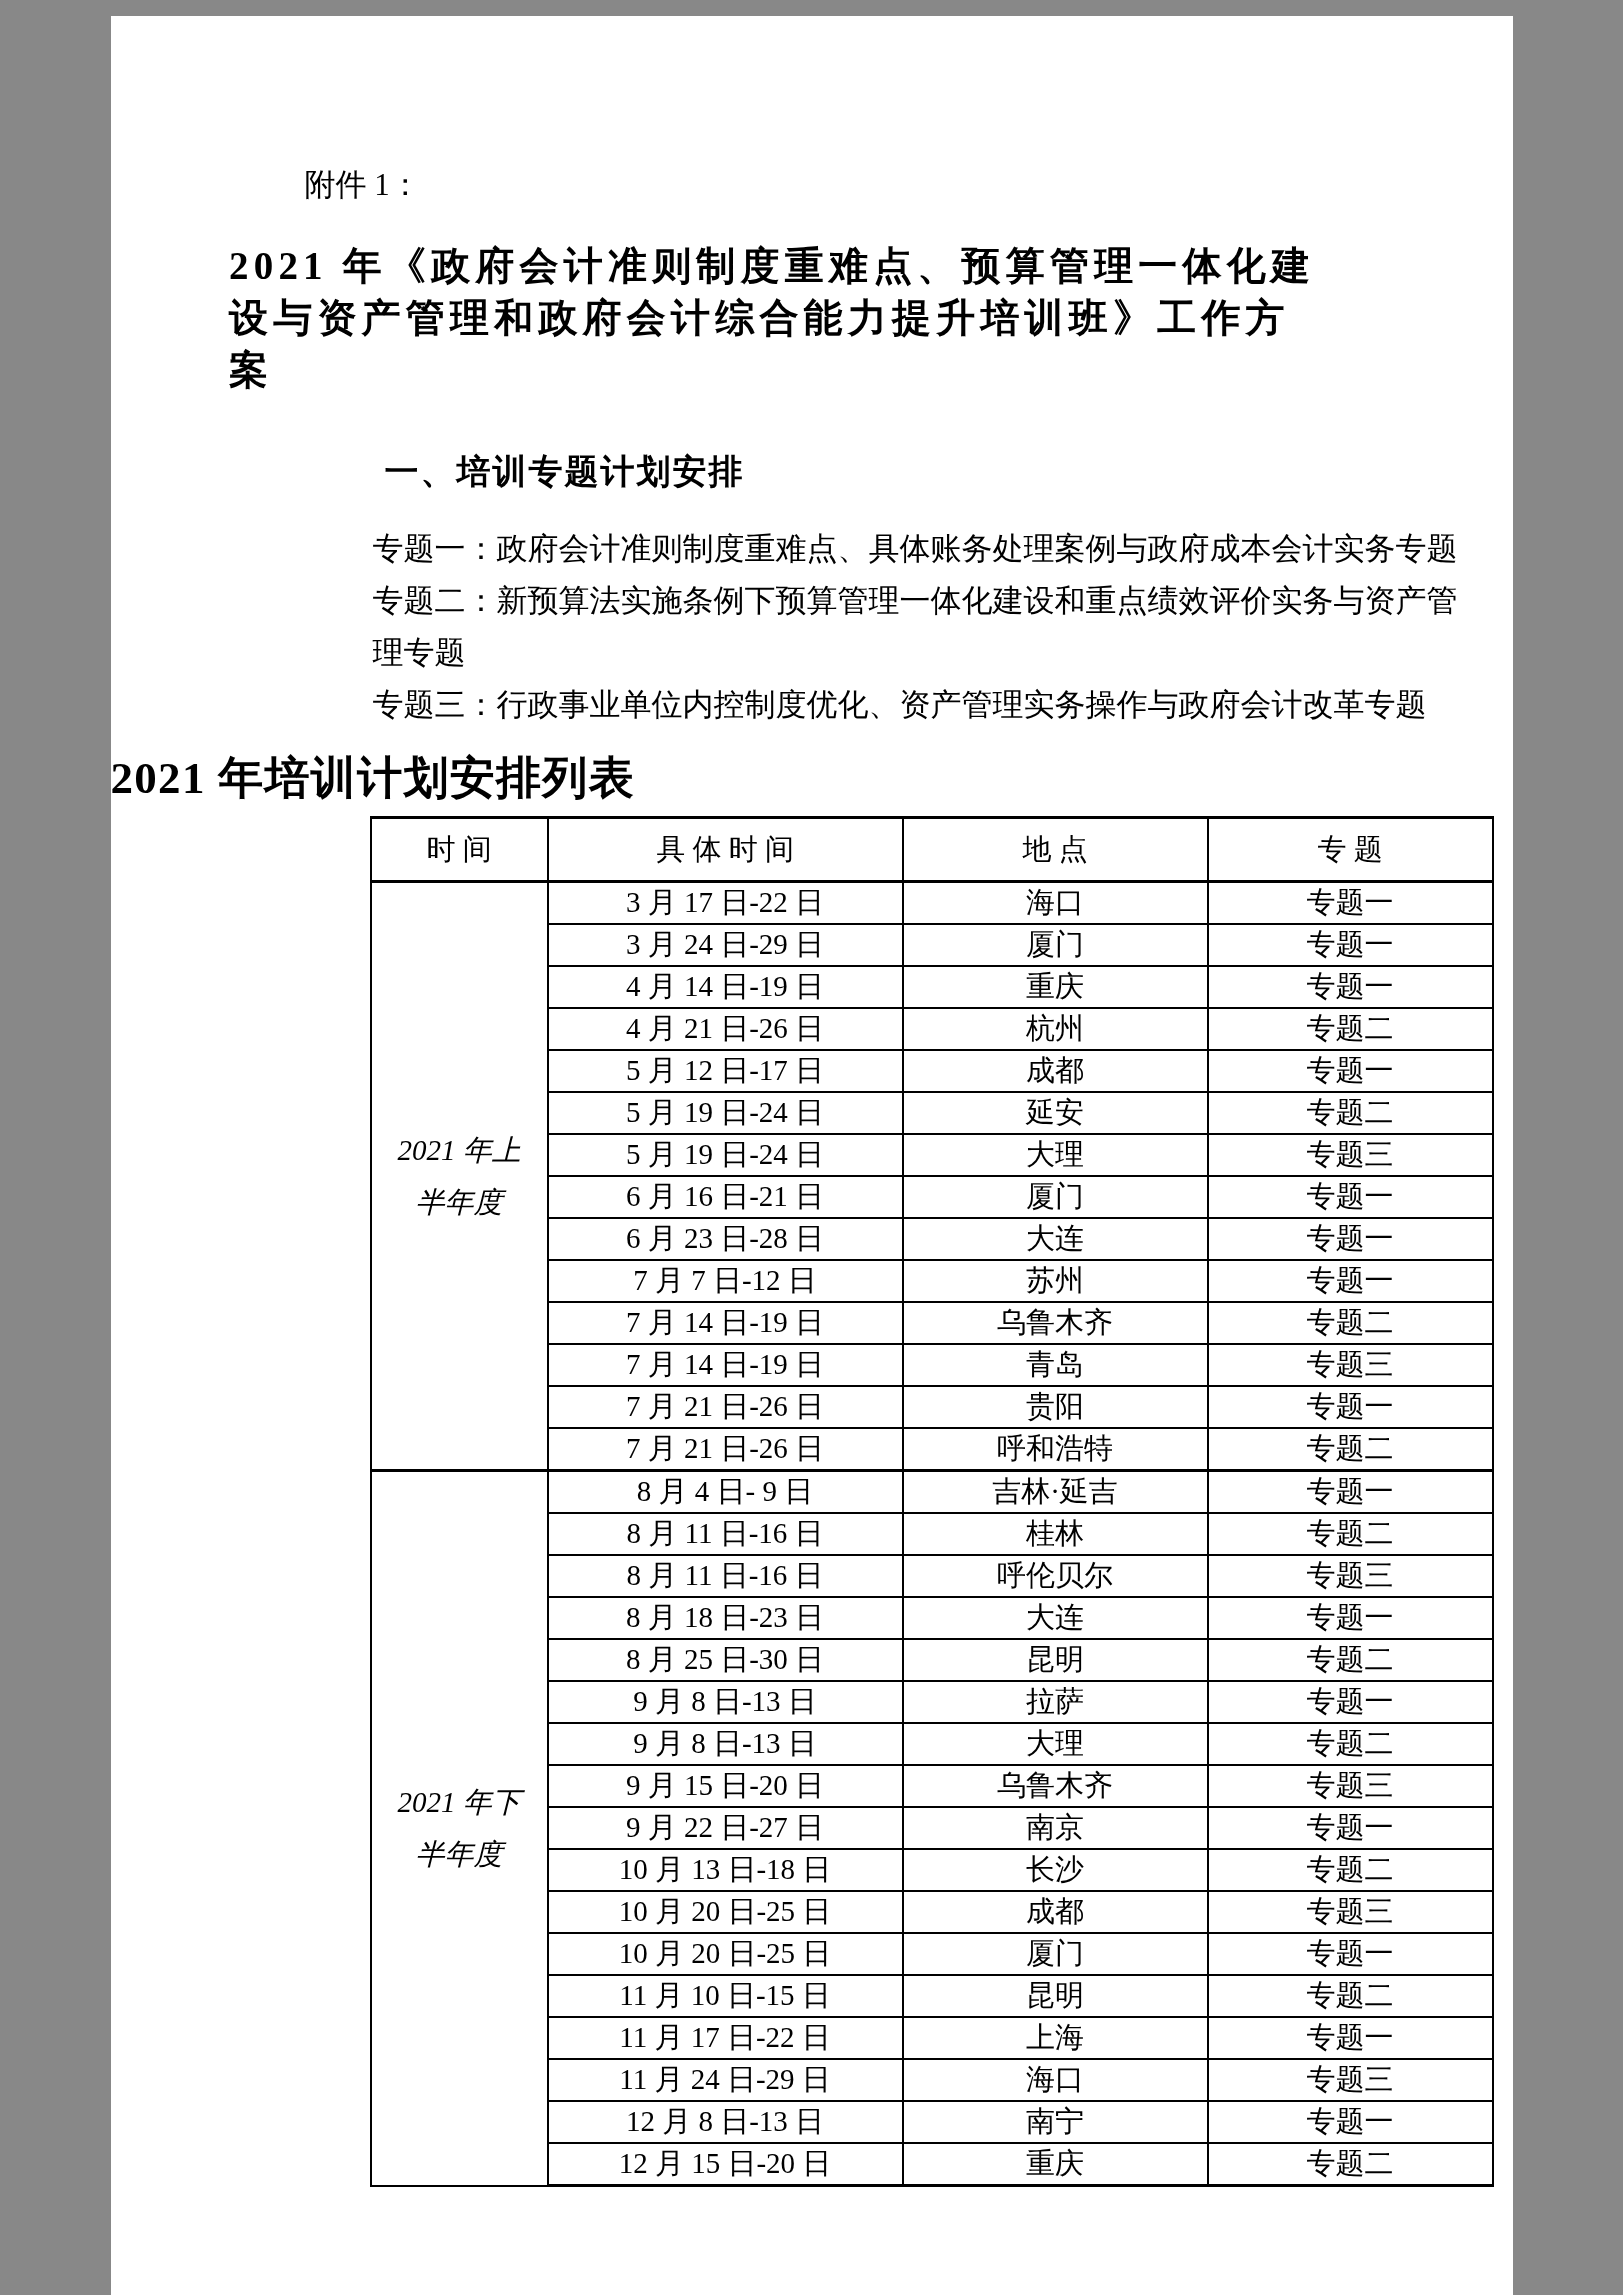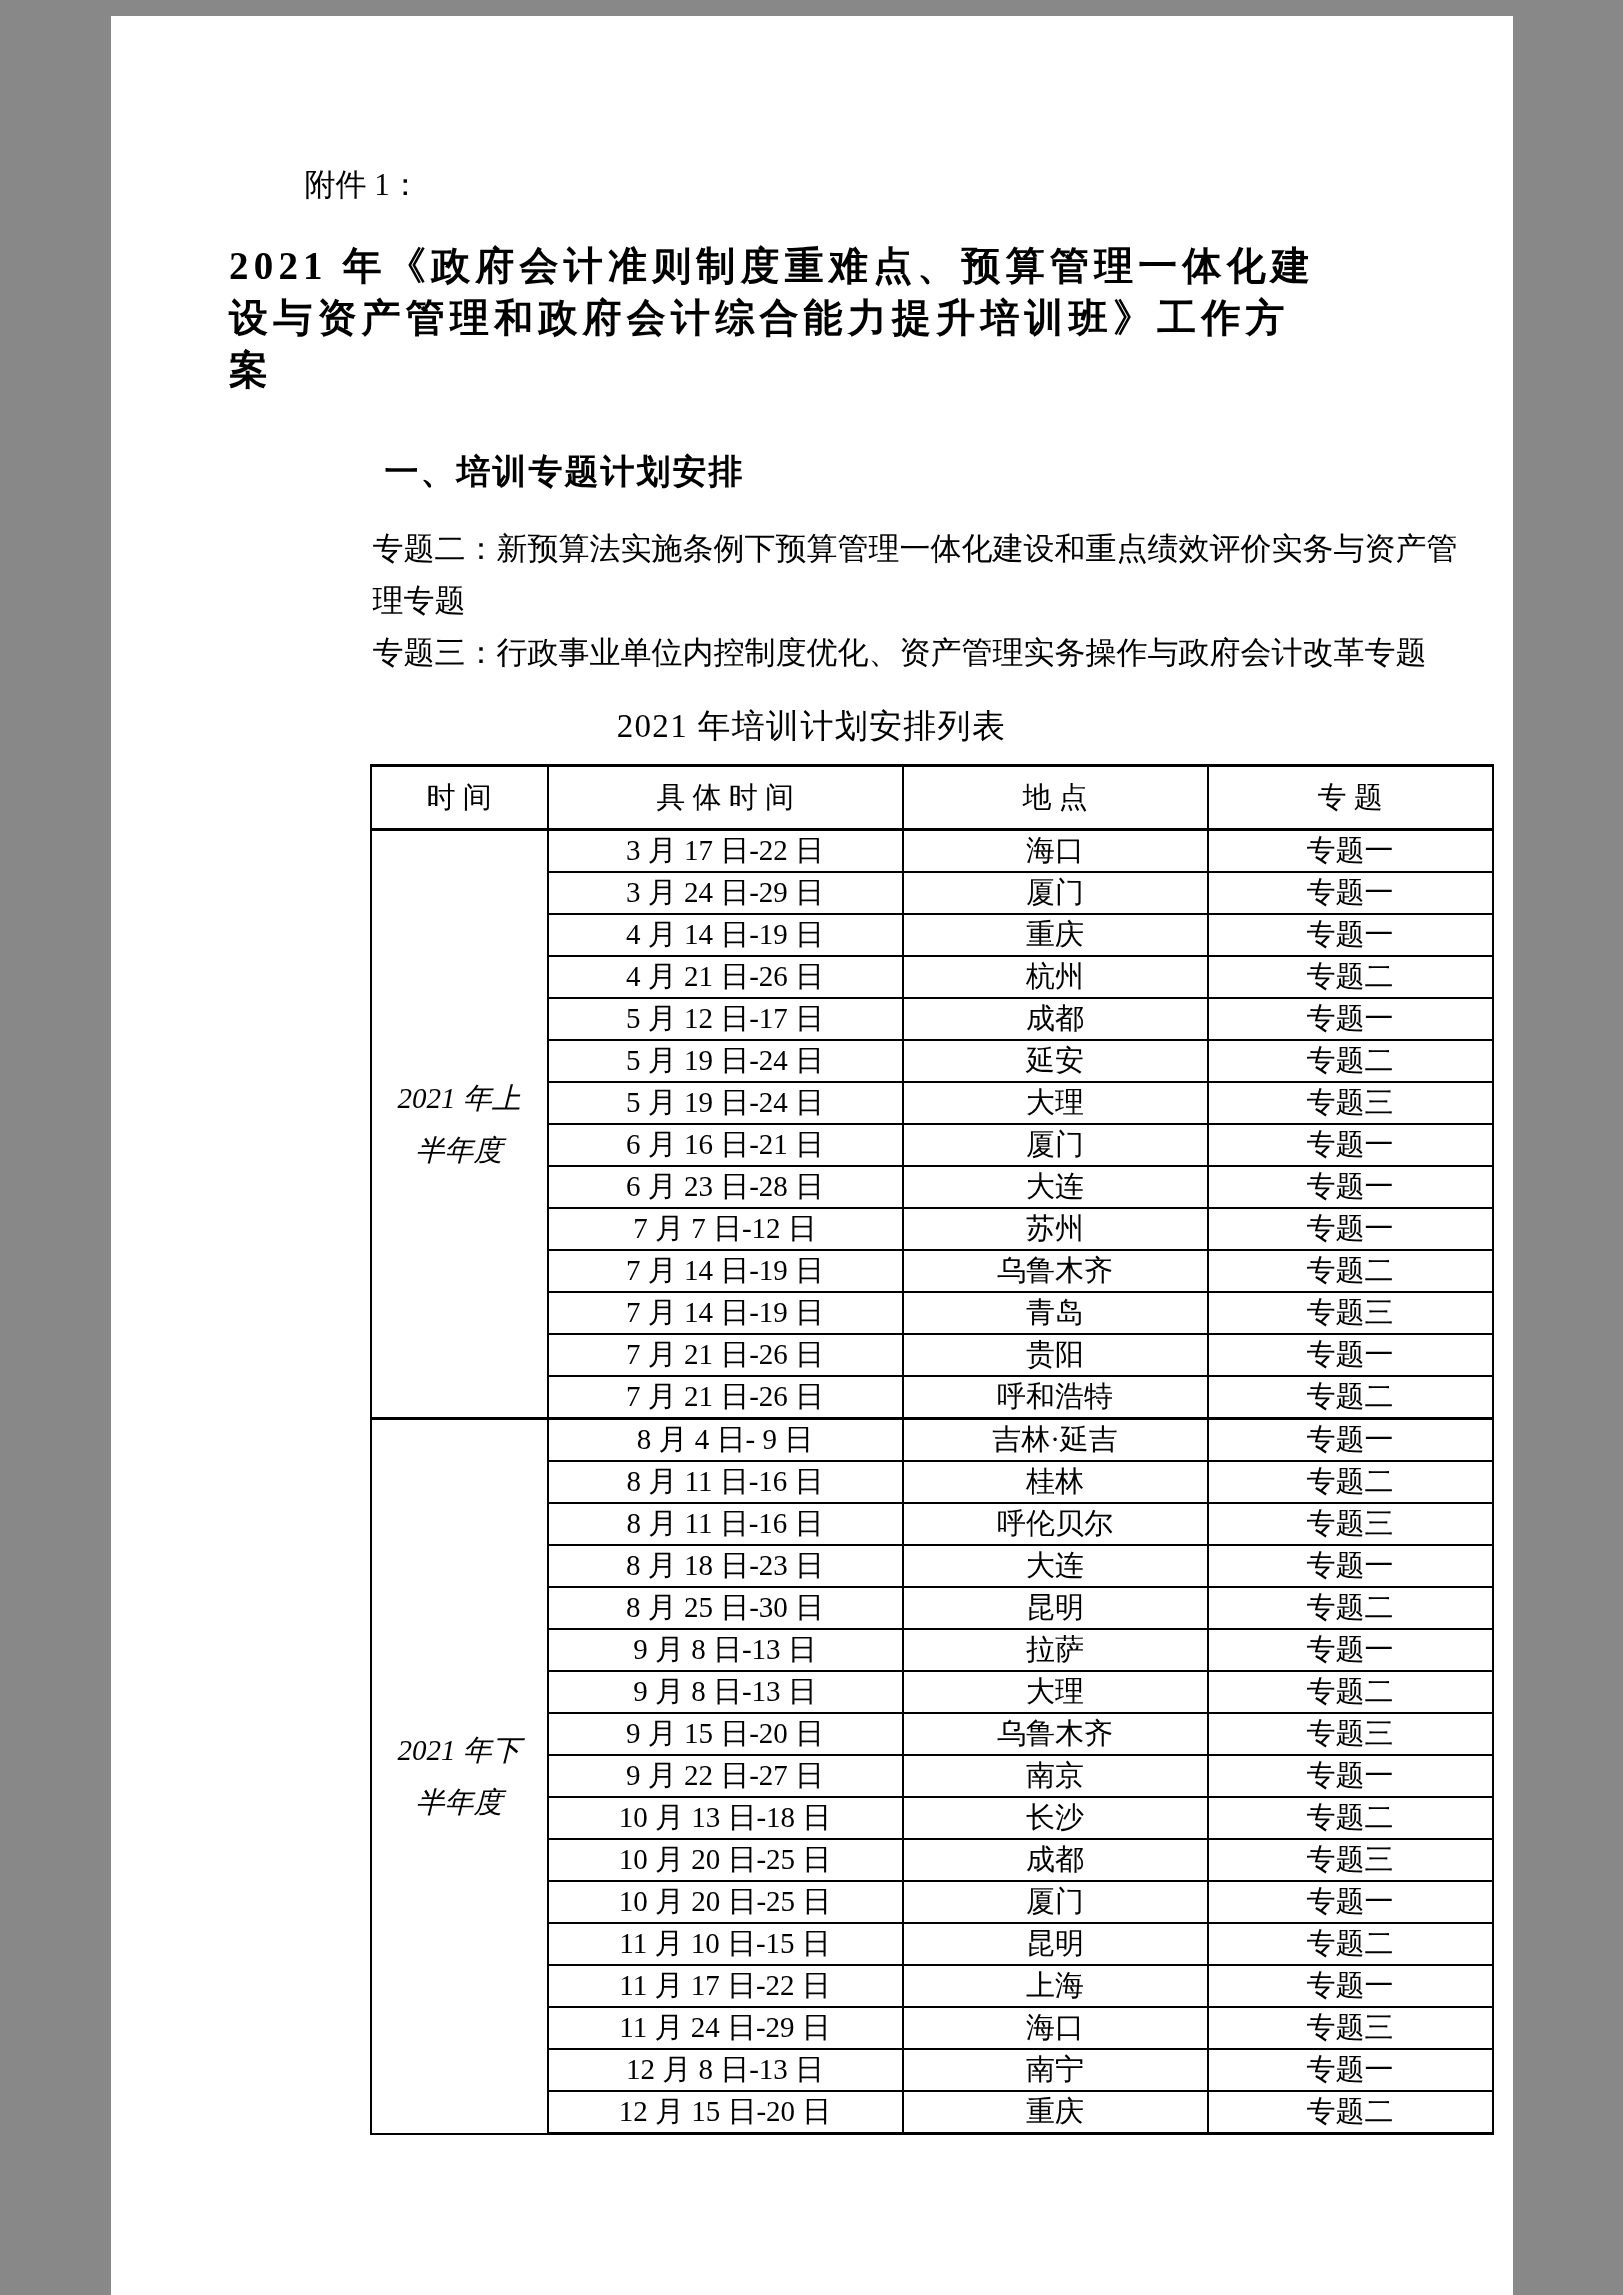--- a/index.html
+++ b/index.html
@@ -44,23 +44,22 @@
   }
   .topics {
     margin: 28px 0 0 262px;
     width: 1109px;
     font-size: 31px;
     line-height: 52px;
   }
   .topics p { margin: 0; }
   .table-title {
     margin-top: 24px;
-    text-align: center;
-    font-size: 33px;
-    font-weight: normal;
+    font-size: 45px;
+    font-weight: bold;
     line-height: 46px;
     letter-spacing: 1.3px;
   }
   table.schedule {
     margin: 15px 0 0 259px;
     border-collapse: collapse;
     table-layout: fixed;
     width: 1122px;
     font-size: 29px;
   }
@@ -98,20 +97,21 @@
   <h1 class="doc-title">
     <div>2021 年《政府会计准则制度重难点、预算管理一体化建</div>
     <div>设与资产管理和政府会计综合能力提升培训班》工作方</div>
     <div>案</div>
   </h1>
 
 
   <h2 class="section-heading">一、培训专题计划安排</h2>
 
   <div class="topics">
+    <p>专题一：政府会计准则制度重难点、具体账务处理案例与政府成本会计实务专题</p>
     <p>专题二：新预算法实施条例下预算管理一体化建设和重点绩效评价实务与资产管理专题</p>
     <p>专题三：行政事业单位内控制度优化、资产管理实务操作与政府会计改革专题</p>
   </div>
 
   <div class="table-title">2021 年培训计划安排列表</div>
 
   <table class="schedule">
     <colgroup>
       <col class="col-1">
         <col class="col-2">

